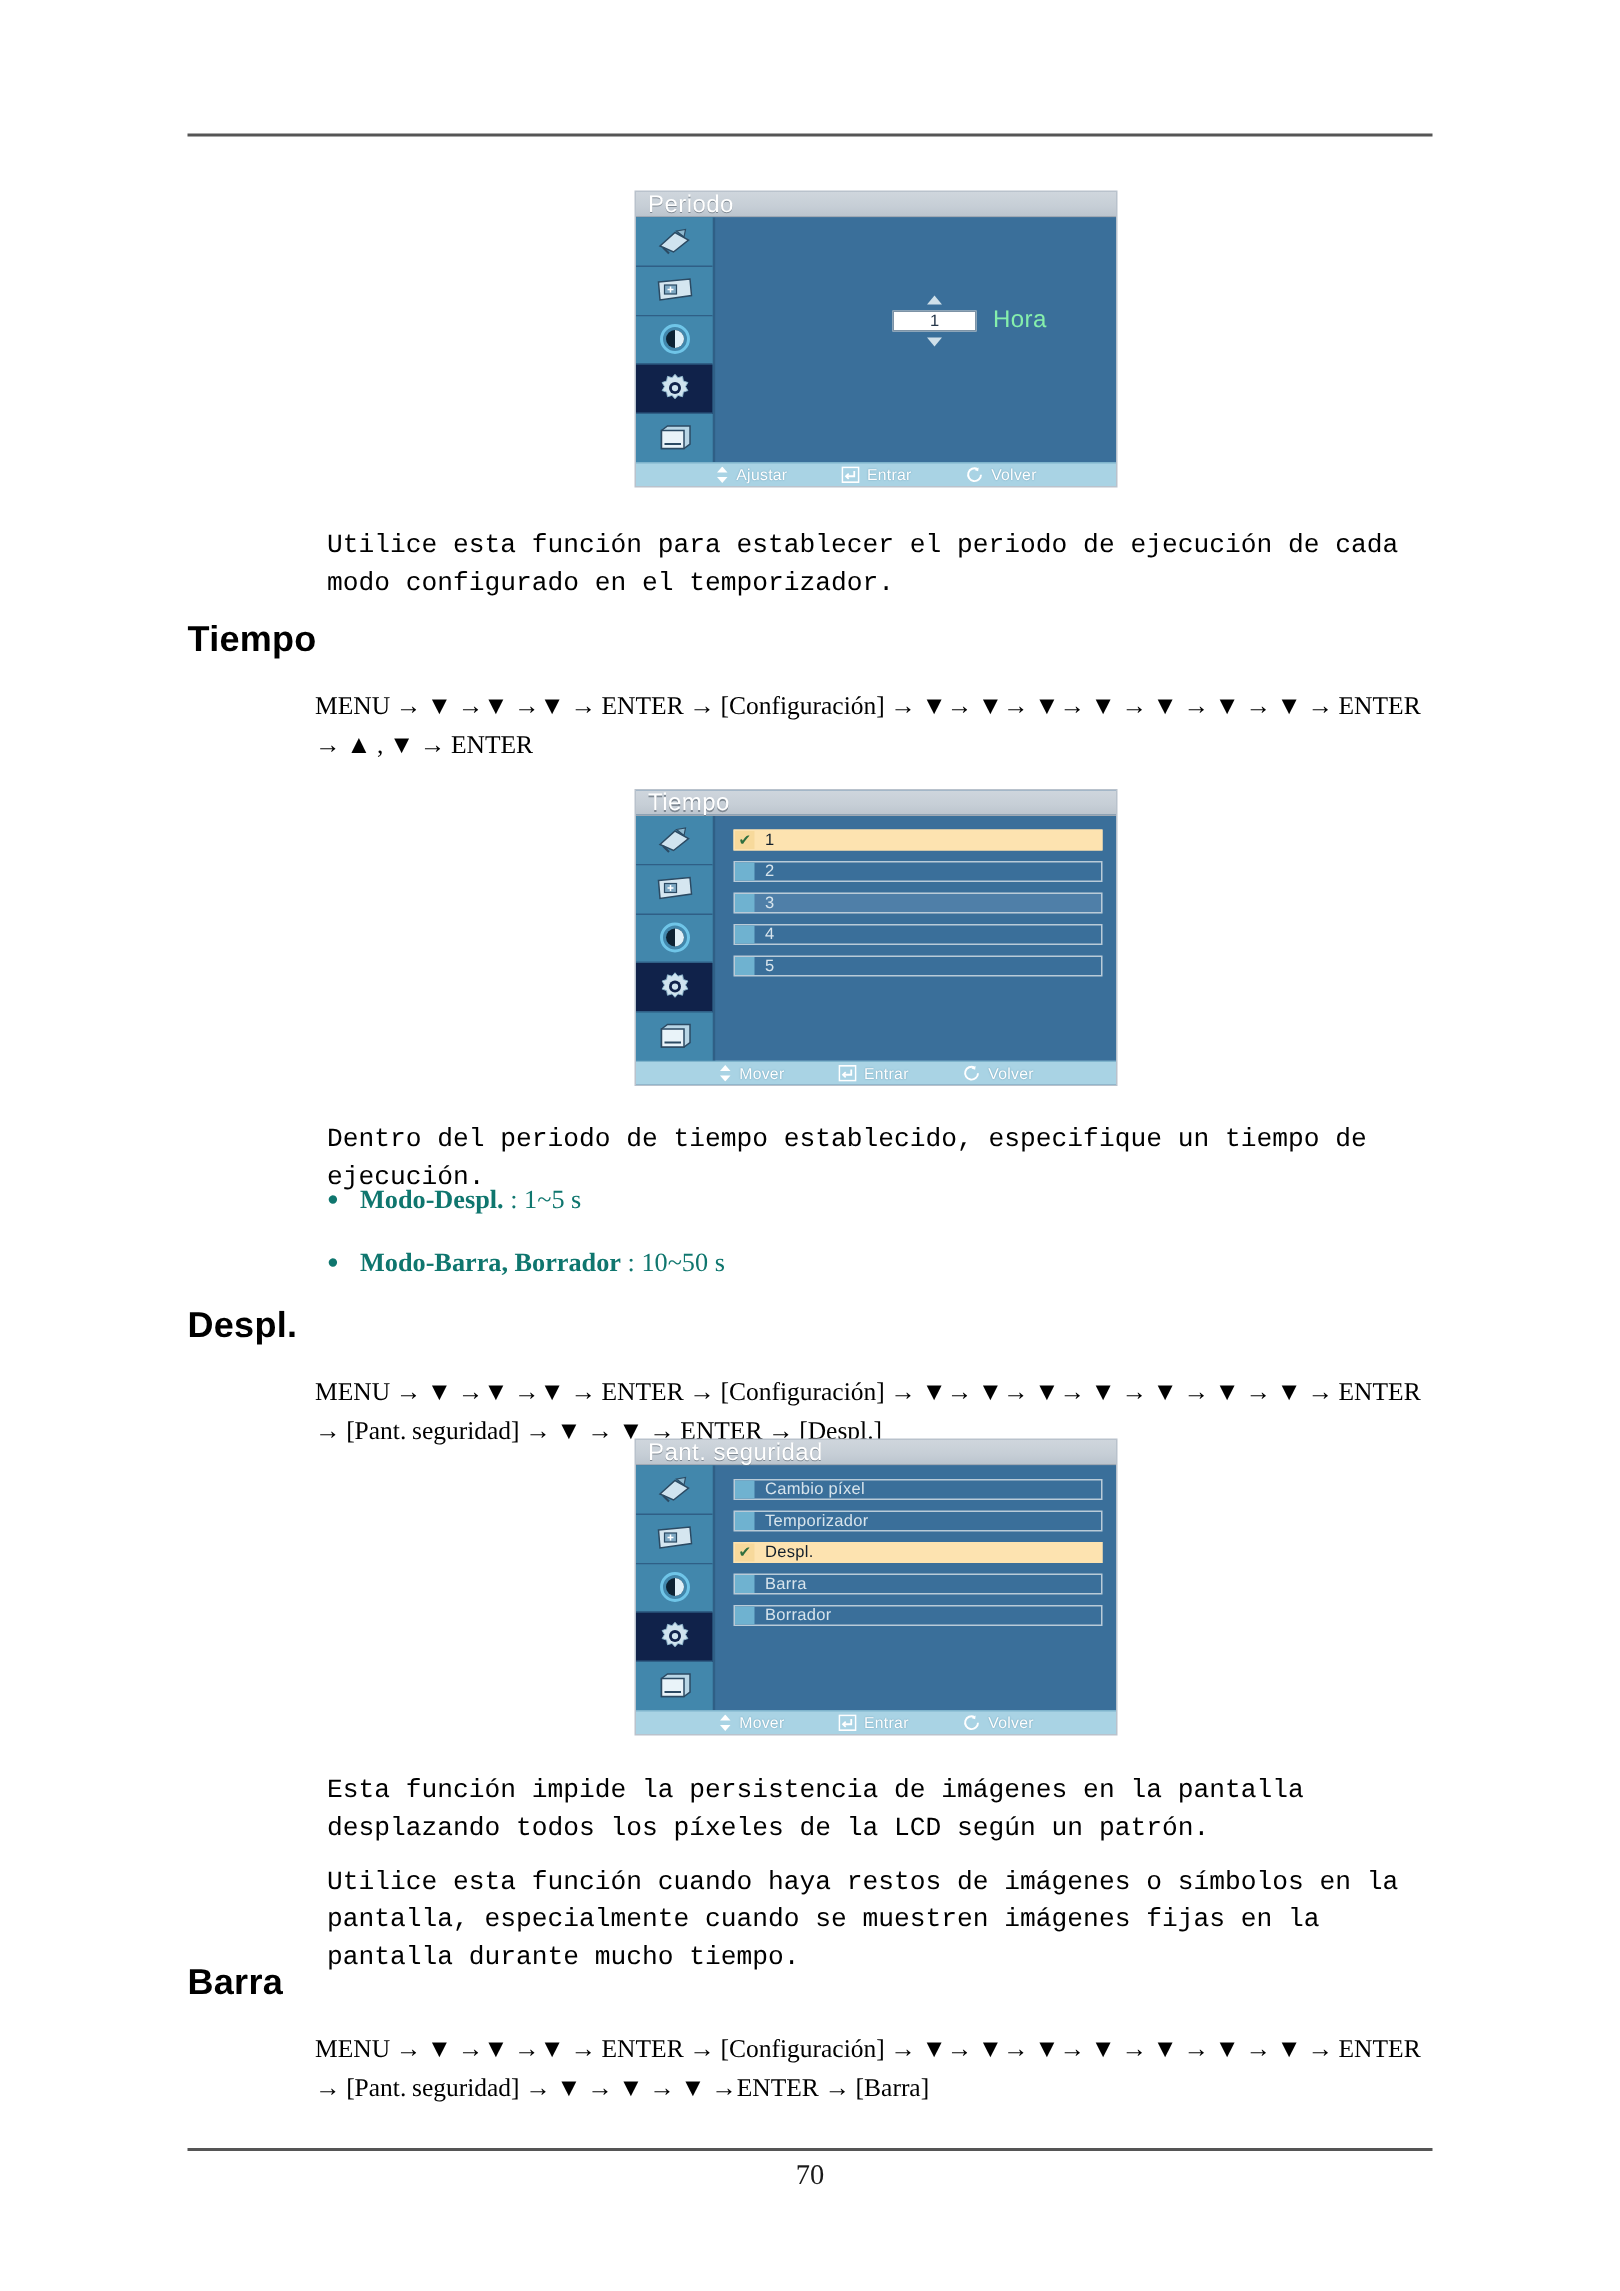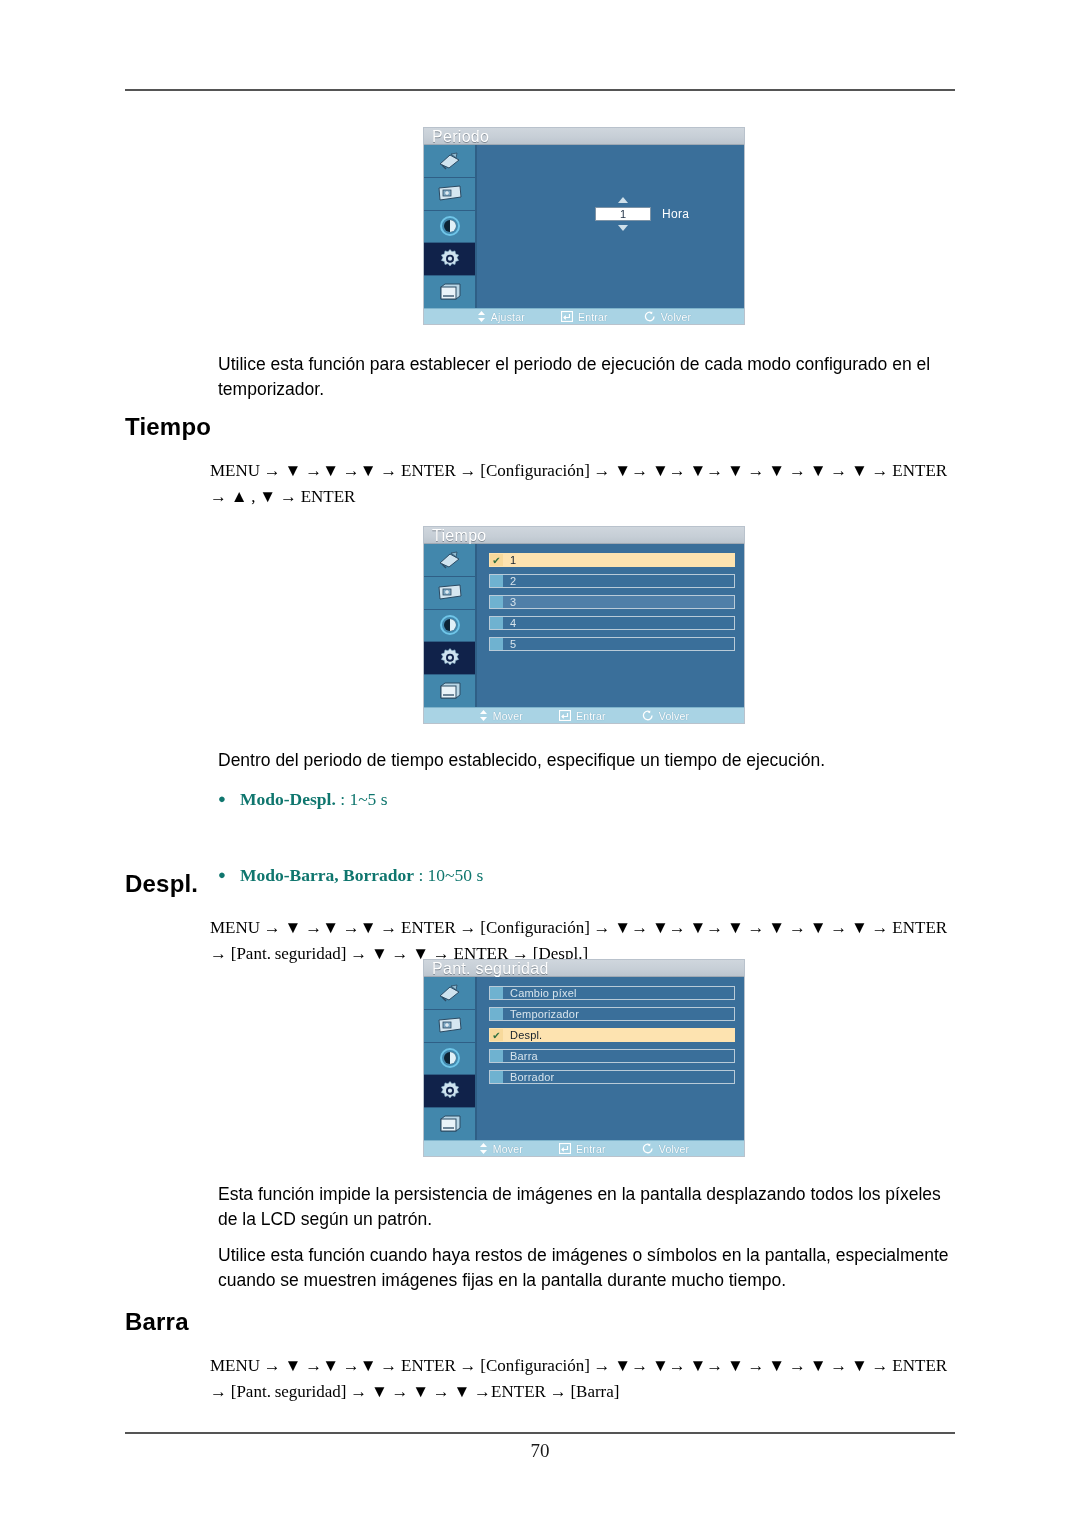--- a/index.html
+++ b/index.html
@@ -34,21 +34,21 @@
   .page-number {
     position:absolute; top:1440px; left:0; width:1080px;
     text-align:center; font-size:19px; color:#1a1a1a;
     font-family:"Liberation Serif", serif;
   }
 
   
   .para {
     position:absolute;
     left:218px; width:740px;
-    font-family:Liberation Sans, sans-serif;
+    font-family:Liberation Mono, monospace;
     font-size:17.5px;
     line-height:25px;
     color:#000;
     text-align:left;
   }
   .sect-head {
     position:absolute; left:125px;
     font-family:"Liberation Sans", sans-serif;
     font-weight:bold;
     font-size:24px;
@@ -179,21 +179,21 @@
   .tri-dn { border-top:6px solid #cfe0ea; margin-top:4px; }
   .spin-box {
     width:56px; height:14px;
     background:#ffffff;
     border:1px solid #7d93a6;
     color:#26374a;
     font-size:11px;
     line-height:13px;
     text-align:center;
   }
-  .spin-unit { color:#ffffff; font-size:12px; letter-spacing:.3px; }
+  .spin-unit { color:#86efac; font-size:16px; letter-spacing:.3px; }
 
   .foot-ico { display:inline-block; }
   svg { display:block; }
 </style>
 </head>
 <body>
 
 <div class="page">
 
   <div class="rule-top"></div>
@@ -386,21 +386,21 @@
         <span class="lbl">Volver</span>
       </div>
     </div>
   </div>
 
   <div class="para" style="top:748px;">Dentro del periodo de tiempo establecido, especifique un tiempo de ejecución.</div>
 
   <div class="bullet-row" style="top:789px;">
     <span class="dot">●</span><span class="bl">Modo-Despl.</span> <span>: 1~5 s</span>
   </div>
-  <div class="bullet-row" style="top:831px;margin-top:34px;">
+  <div class="bullet-row" style="top:831px;">
     <span class="dot">●</span><span class="bl">Modo-Barra, Borrador</span> <span>: 10~50 s</span>
   </div>
 
   <div class="sect-head" style="top:870px;">Despl.</div>
   <div class="menupath" style="top:915px;">
     <div>MENU → ▼ →▼ →▼ → ENTER → [Configuración] → ▼→ ▼→ ▼→ ▼ → ▼ → ▼ → ▼ → ENTER</div>
     <div>→ [Pant. seguridad] → ▼ → ▼ → ENTER → [Despl.]</div>
   </div>
 
   <div class="osd" style="left:424px; top:960px;">

